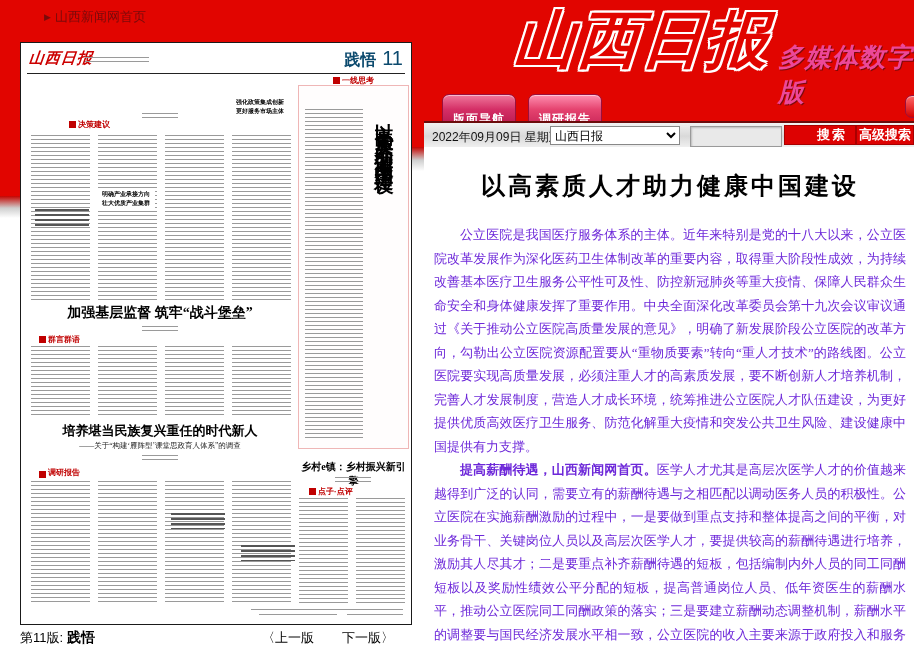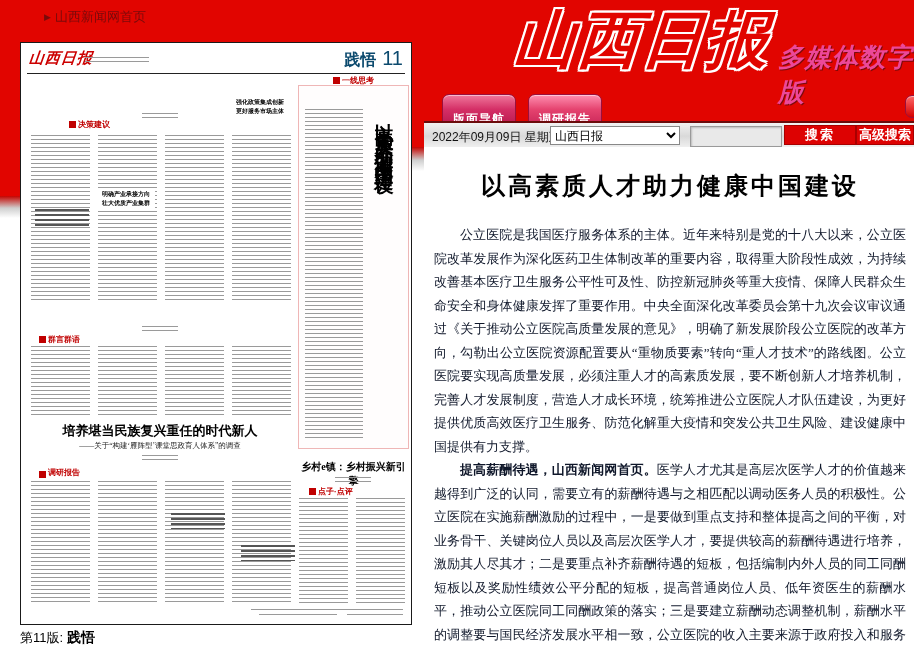--- a/index.html
+++ b/index.html
@@ -45,31 +45,31 @@
     border-top:2px solid #6b0b0b;
     background:linear-gradient(to bottom,#f2f2f2,#d9d9d9 55%,#efefef);}
   .toolbar .date{position:absolute;left:8px;top:6px;font-size:12px;color:#111;}
   .toolbar select{position:absolute;left:126px;top:3px;width:130px;height:19px;
     font-size:12px;border:1px solid #888;background:#fff;}
   .toolbar input{position:absolute;left:266px;top:3px;width:86px;height:17px;
     border:1px solid #9a9a9a;background:#e9e9e9;box-shadow:inset 1px 1px 2px #bbb;}
   .searchbtn{position:absolute;top:2px;height:20px;background:#dd0202;color:#fff;
     border:1px solid #a80000;font-size:13px;font-weight:bold;letter-spacing:2px;
     cursor:pointer;padding:0 8px;}
-  .sb1{left:360px;width:72px;}
+  .sb1{left:360px;width:72px;text-align:right;}
   .sb2{right:0;width:58px;letter-spacing:0;padding:0 2px;}
 
   
   .content{left:424px;top:147px;width:490px;height:500px;background:#fff;
     box-sizing:border-box;padding:0 8px 0 10px;overflow:hidden;
     font-family:"Liberation Serif","DejaVu Serif",serif;}
   .content h1{margin:23px 0 21px;text-align:center;font-size:24px;font-weight:bold;
     letter-spacing:3px;color:#000;}
   .content p{margin:0;font-size:13px;line-height:23.5px;text-align:justify;
-    text-indent:2em;color:#0f172a;}
+    text-indent:2em;color:#6d28d9;}
   .content b{font-weight:bold;}
 
   
   .panel{left:20px;top:42px;width:392px;height:583px;background:#fff;
     border:1px solid #1a1a1a;box-sizing:border-box;cursor:pointer;
     font-family:"Liberation Serif","DejaVu Serif",serif;}
   .panel .abs{position:absolute;}
   .p-logo{left:8px;top:6px;font-size:15px;font-weight:bold;font-style:italic;
     color:#cc0000;letter-spacing:1px;transform:skewX(-6deg);}
   .p-date{left:64px;top:14px;width:64px;height:5px;}
@@ -186,20 +186,21 @@
     </div>
 
     <div class="abs box"></div>
     <div class="abs tag tbox">
         <span class="sq"></span>
         <span>一线思考</span>
       </div>
     <div class="abs tx" style="left:284px;top:66px;width:58px;height:330px;"></div>
     <div class="abs vtitle">以高素质人才助力健康中国建设</div>
 
+    <div class="abs hl2">加强基层监督 筑牢“战斗堡垒”</div>
     <div class="abs author a2 tx"></div>
     <div class="abs tag t2">
         <span class="sq"></span>
         <span>群言群语</span>
       </div>
     <div class="abs cols" style="left:10px;top:303px;width:260px;height:70px;">
       <div class="c tx"></div>
       <div class="c tx"></div>
       <div class="c tx"></div>
       <div class="c tx"></div>
@@ -233,14 +234,18 @@
     </div>
 
     <div class="abs p-bot-rule"></div>
     <div class="abs p-bot1 tx"></div>
     <div class="abs p-bot2 tx"></div>
   </div>
 
   <div class="abs f-label">
     <span>第11版:</span><b>践悟</b>
   </div>
+  <div class="abs f-links">
+    <span>〈上一版</span>
+    <span>下一版〉</span>
+  </div>
 
 </div>
 
 </body></html>

